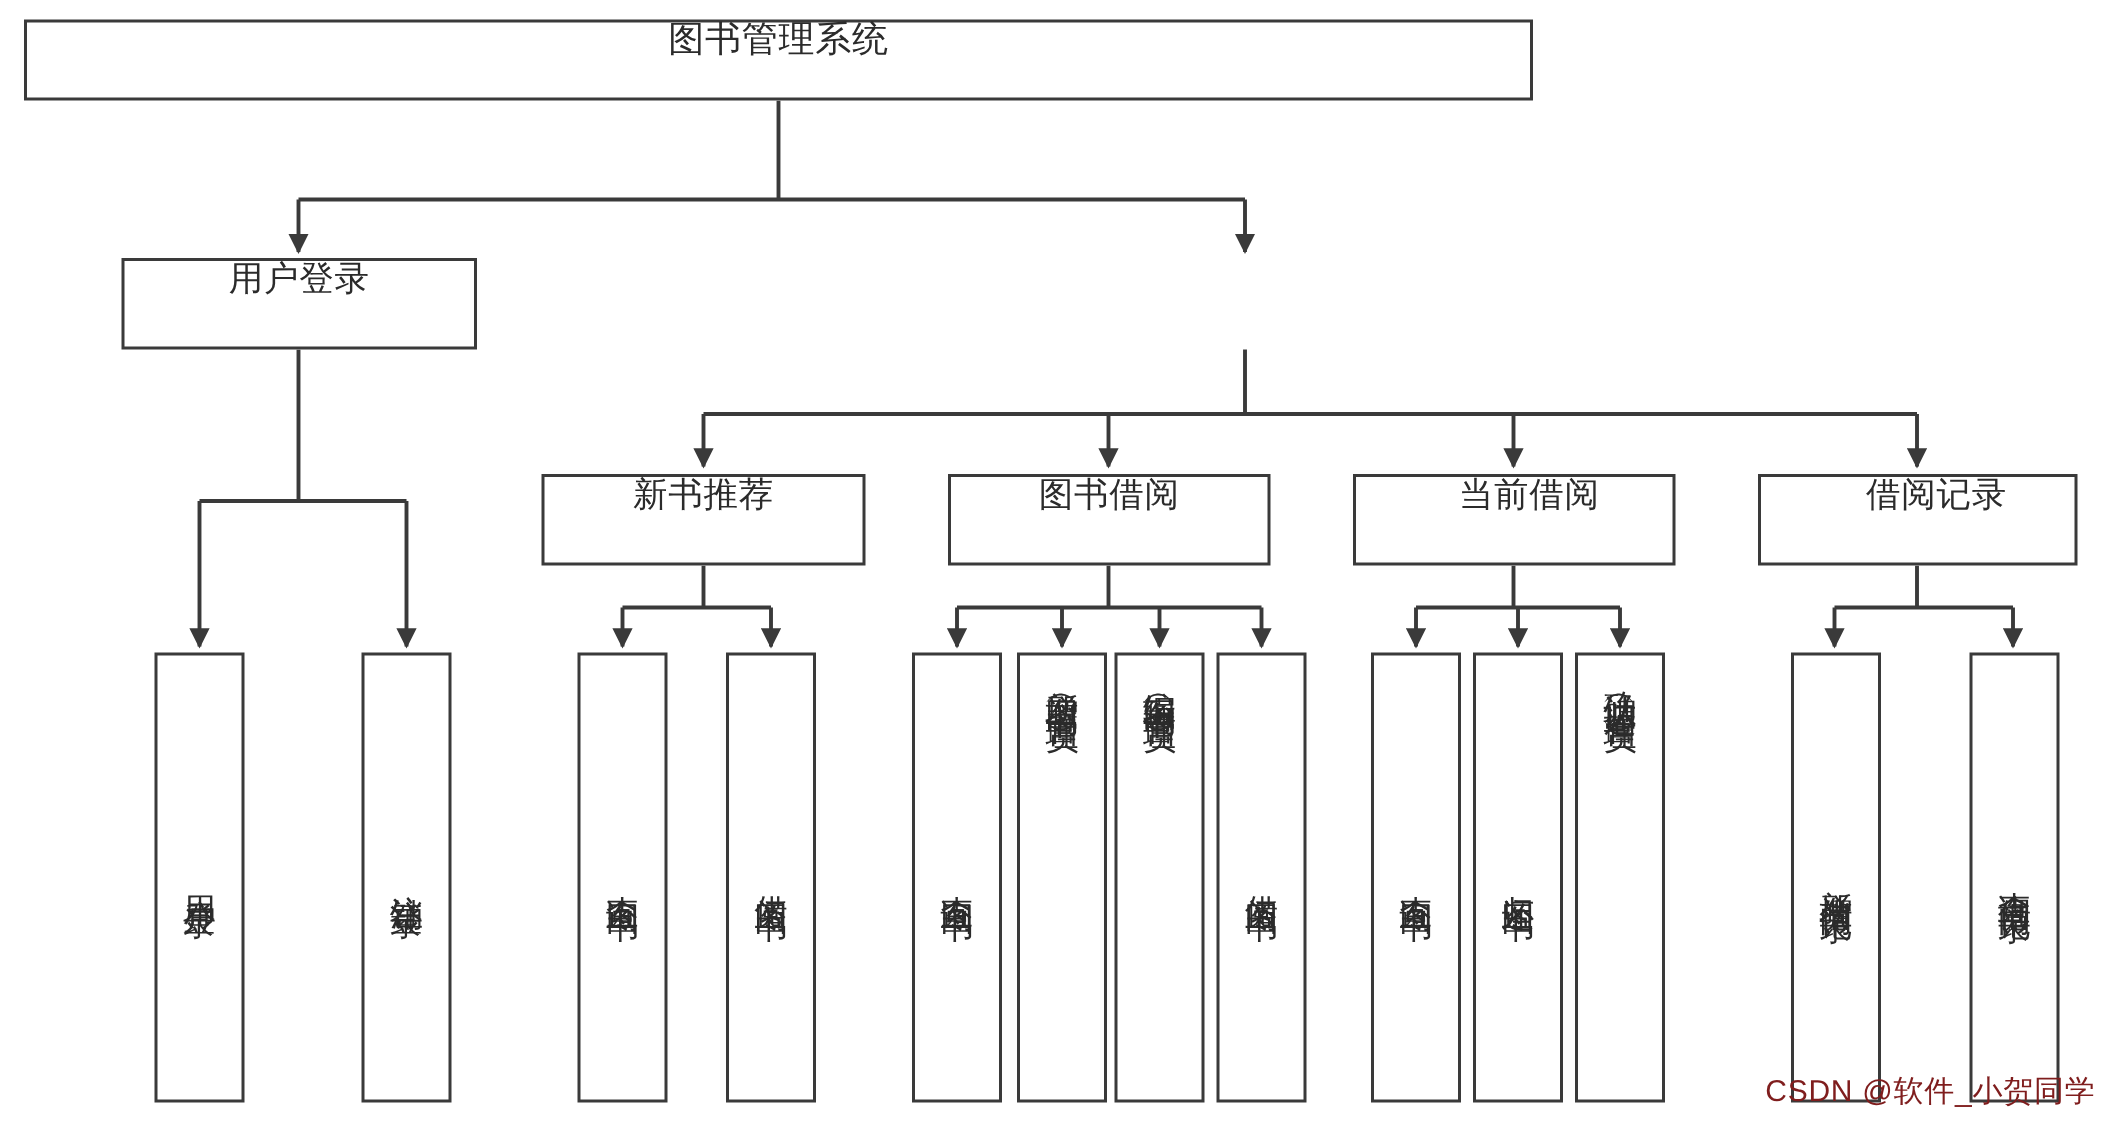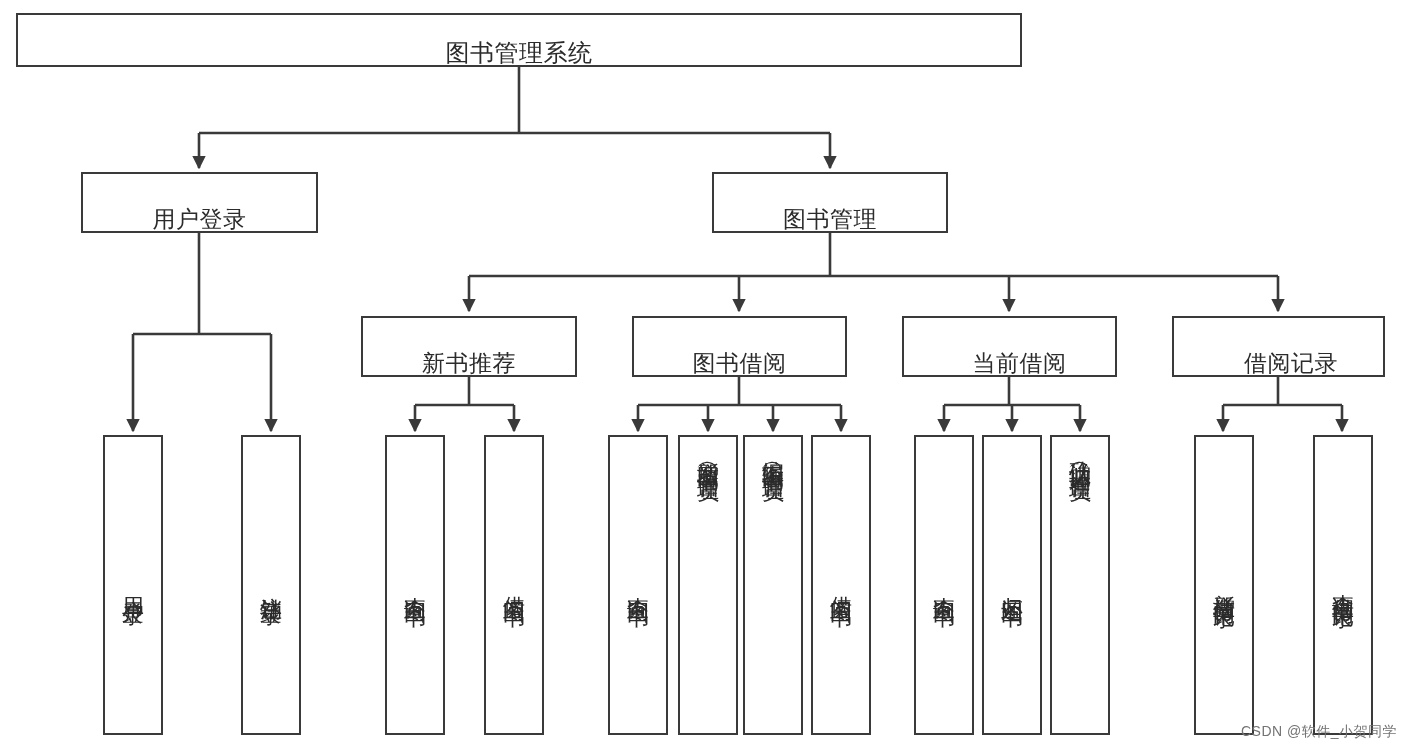--- a/index.html
+++ b/index.html
@@ -23,21 +23,21 @@
     top: 0;
     width: 1405px;
     height: 747px;
   }
   .node {
     position: absolute;
     box-sizing: border-box;
     border: 2.5px solid #3a3a3a;
     background: #ffffff;
     display: flex;
-    align-items: flex-end;
+    align-items: flex-start;
     justify-content: center;
     color: #2b2b2b;
   }
   .node-label {
     display: block;
     text-align: center;
     line-height: 1.0;
     letter-spacing: 0.5px;
   }
   
@@ -63,22 +63,22 @@
   }
   
   .node.vert.vcenter {
     align-items: center;
     padding-top: 0;
   }
   #watermark {
     position: absolute;
     right: 8px;
     bottom: 6px;
-    font-size: 14px;
-    color: #737373;
+    font-size: 20px;
+    color: #7f1d1d;
     letter-spacing: 0.5px;
     white-space: nowrap;
     pointer-events: none;
   }
 </style>
 </head>
 <body>
 
 <div id="diagram-root">
 
@@ -135,23 +135,20 @@
   </svg>
 
   <div class="node horiz root" style="left:16px; top:13px; width:1006px; height:54px;">
     <span class="node-label">图书管理系统</span>
   </div>
 
   <div class="node horiz" style="left:81px; top:172px; width:237px; height:61px;">
     <span class="node-label">用户登录</span>
   </div>
 
-  <div class="node horiz" style="left:712px; top:172px; width:236px; height:61px;">
-    <span class="node-label">图书管理</span>
-  </div>
 
   <div class="node horiz" style="left:361px; top:316px; width:216px; height:61px;">
     <span class="node-label">新书推荐</span>
   </div>
 
   <div class="node horiz" style="left:632px; top:316px; width:215px; height:61px;">
     <span class="node-label">图书借阅</span>
   </div>
 
   <div class="node horiz" style="left:902px; top:316px; width:215px; height:61px;padding-left:20px;">

